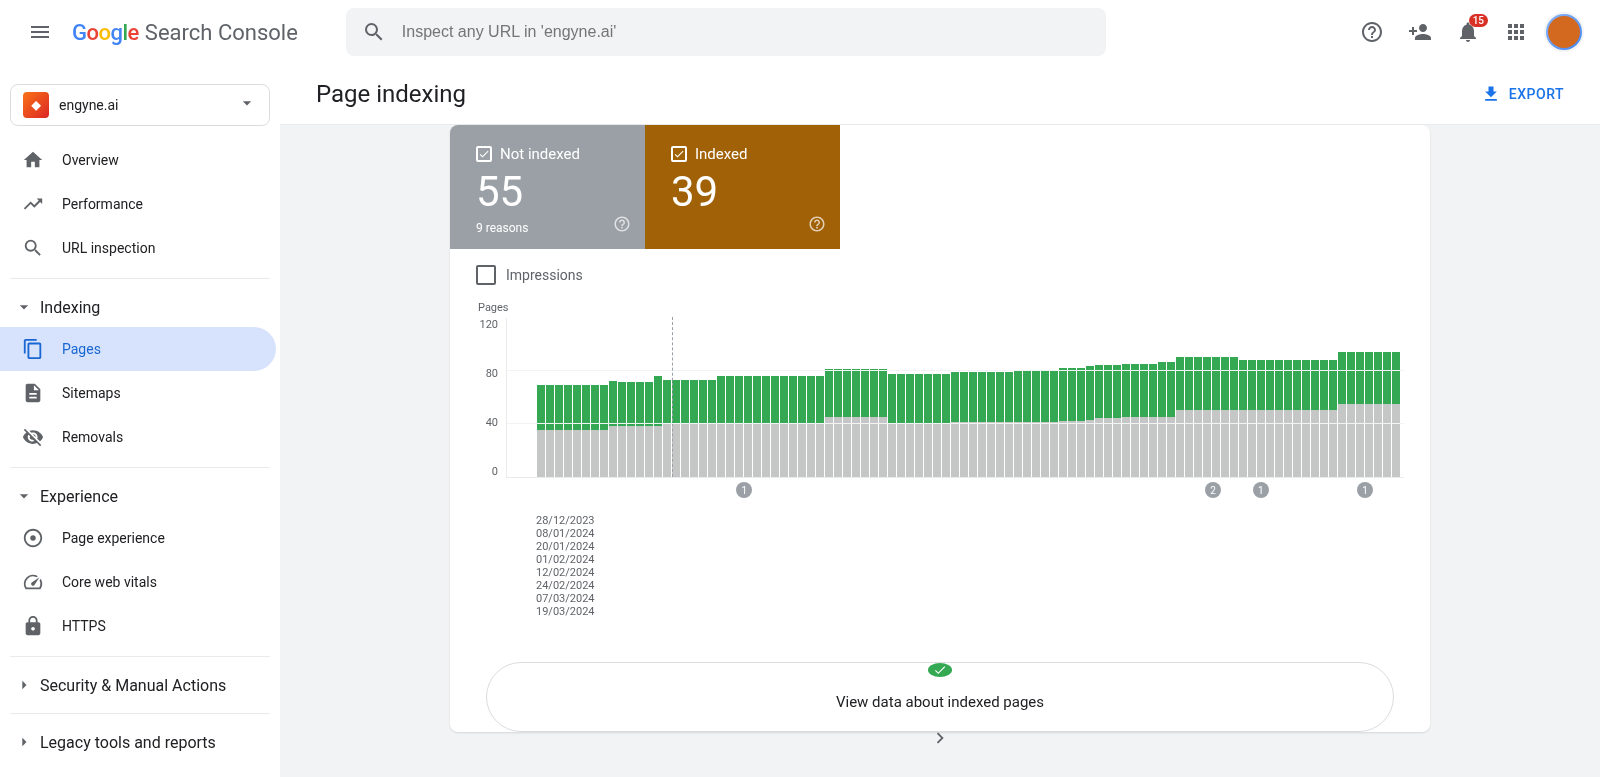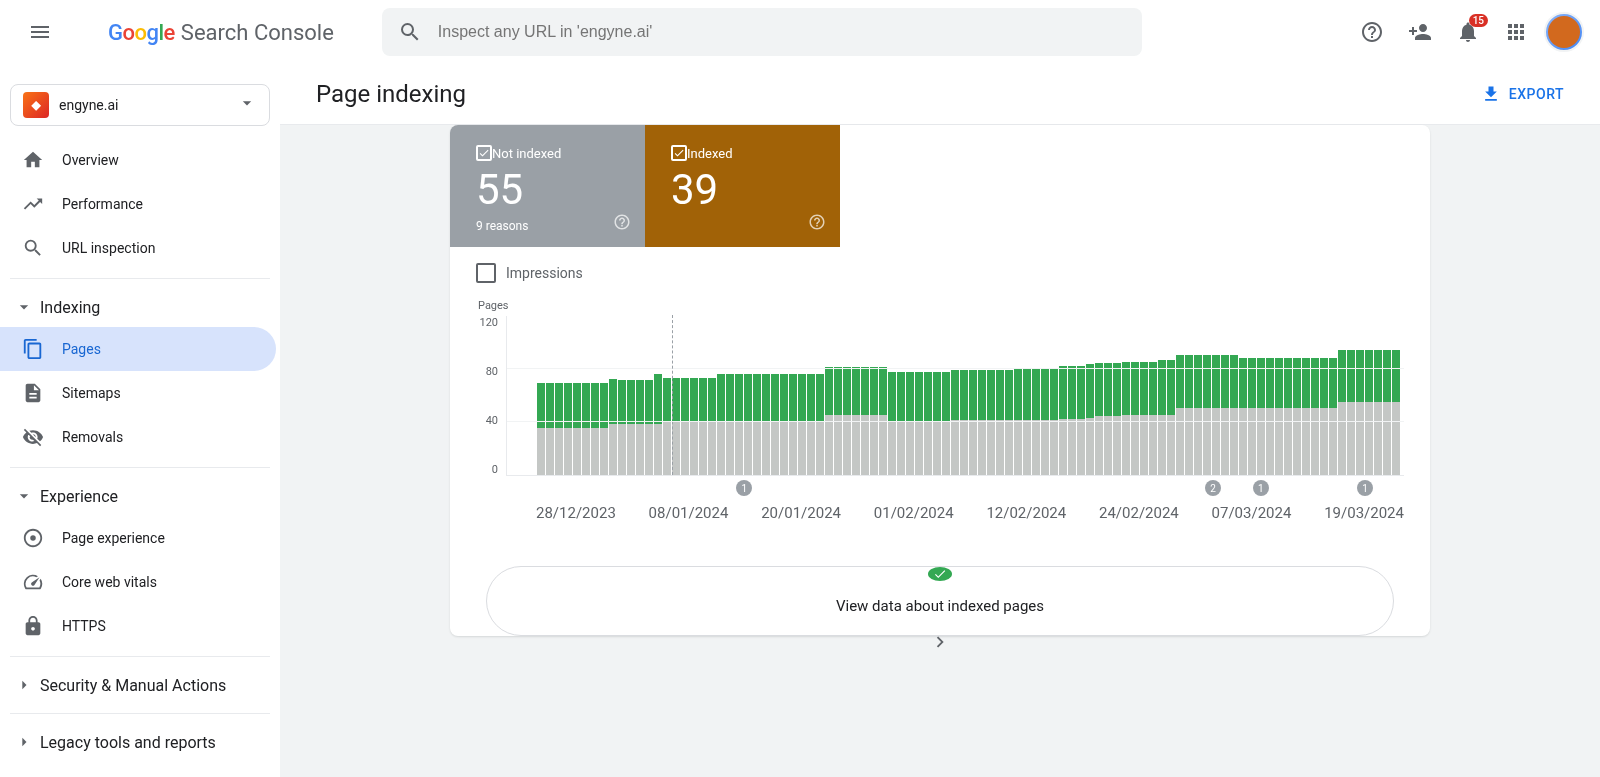--- a/index.html
+++ b/index.html
@@ -1,20 +1,20 @@
 <!DOCTYPE html>
 <html><head>
 <meta charset="utf-8">
 <style>
 * { box-sizing: border-box; margin: 0; padding: 0; }
 body { font-family: 'Google Sans', Roboto, Arial, sans-serif; background: #fff; color: #202124; overflow: hidden; }
 .topbar { display: flex; align-items: center; height: 64px; padding: 0 16px; gap: 8px; }
 .hamburger { width: 48px; height: 48px; display: flex; align-items: center; justify-content: center; border-radius: 50%; cursor: pointer; }
 .hamburger svg { width: 24px; height: 24px; fill: #5f6368; }
-.logo-area { display: flex; align-items: center; gap: 4px; margin-right: 40px; margin-left: 36px; }
+.logo-area { display: flex; align-items: center; gap: 4px; margin-right: 40px; }
 .google-logo { font-size: 22px; font-weight: 500; letter-spacing: -0.5px; }
 .g-blue { color: #4285f4; } .g-red { color: #ea4335; } .g-yellow { color: #fbbc05; } .g-green { color: #34a853; }
 .sc-text { font-size: 22px; color: #5f6368; font-weight: 400; margin-left: 2px; }
 .search-bar { flex: 0 0 auto; width: 760px; height: 48px; background: #f1f3f4; border-radius: 8px; display: flex; align-items: center; padding: 0 16px; gap: 16px; }
 .search-bar svg { width: 24px; height: 24px; fill: #5f6368; }
 .search-bar input { flex: 1; border: none; background: transparent; font-size: 16px; outline: none; color: #202124; }
 .topbar-spacer { flex: 1; }
 .topbar-icons { display: flex; align-items: center; gap: 8px; }
 .icon-btn { width: 40px; height: 40px; display: flex; align-items: center; justify-content: center; border-radius: 50%; cursor: pointer; position: relative; }
 .icon-btn svg { width: 24px; height: 24px; fill: #5f6368; }
@@ -45,21 +45,21 @@
 .export-btn { display: flex; align-items: center; gap: 8px; color: #1a73e8; font-size: 14px; font-weight: 500; cursor: pointer; letter-spacing: 0.5px; }
 .export-btn svg { width: 20px; height: 20px; fill: #1a73e8; }
 
 .card { background: #fff; border-radius: 8px; margin: 0 auto; width: 980px; box-shadow: 0 1px 2px rgba(60,64,67,0.15); }
 .card-main { margin-top: 0; }
 
 .stat-tabs { display: flex; }
 .stat-tab { width: 195px; padding: 20px 22px 14px 26px; position: relative; cursor: pointer; }
 .stat-tab.grey { background: #9aa0a6; color: #fff; border-radius: 8px 0 0 0; }
 .stat-tab.green { background: #a16207; color: #fff; }
-.tab-header { display: flex; align-items: center; font-size: 13px; }
+.tab-header { display: flex; align-items: center; gap: 8px; font-size: 15px; }
 .checkbox-sq { width: 16px; height: 16px; border: 2px solid #fff; border-radius: 2px; display: flex; align-items: center; justify-content: center; }
 .checkbox-sq svg { width: 12px; height: 12px; fill: #fff; }
 .stat-num { font-size: 42px; font-weight: 400; margin-top: 8px; line-height: 1; }
 .stat-sub { font-size: 12px; margin-top: 8px; }
 .help-icon { position: absolute; bottom: 12px; right: 14px; }
 .help-icon svg { width: 18px; height: 18px; fill: rgba(255,255,255,0.7); }
 
 .impressions-row { padding: 16px 26px; display: flex; align-items: center; gap: 10px; }
 .impressions-row .cb-empty { width: 20px; height: 20px; border: 2px solid #5f6368; border-radius: 2px; }
 .impressions-row span { font-size: 14px; color: #5f6368; }
@@ -71,21 +71,21 @@
 .bars-wrap { flex: 1; }
 .bars { height: 160px; display: flex; align-items: flex-end; gap: 1px; border-left: 1px solid #e8eaed; border-bottom: 1px solid #e8eaed; position: relative; padding-left: 30px; }
 .bars::before { content: ''; position: absolute; left: 0; right: 0; top: 33%; border-top: 1px solid #f1f3f4; }
 .bars::after { content: ''; position: absolute; left: 0; right: 0; top: 66%; border-top: 1px solid #f1f3f4; }
 .bar { flex: 1; display: flex; flex-direction: column; justify-content: flex-end; max-width: 8px; }
 .bar-top { background: #34a853; }
 .bar-bot { background: #c4c7c5; }
 .vline { position: absolute; width: 0; border-left: 1px dashed #9aa0a6; height: 160px; bottom: 0; }
 .event-markers { display: flex; position: relative; height: 20px; margin-top: 4px; margin-left: 30px; }
 .ev-dot { position: absolute; width: 16px; height: 16px; background: #9aa0a6; color: #fff; border-radius: 50%; font-size: 10px; display: flex; align-items: center; justify-content: center; transform: translateX(-50%); }
-.x-axis { display: flex; justify-content: space-between; font-size: 15px; color: #5f6368; margin-top: 4px; margin-left: 30px; }
+.x-axis { display: flex; justify-content: space-between; font-size: 11px; color: #5f6368; margin-top: 12px; margin-left: 30px; flex-direction: column; }
 
 .view-data-row { margin: 24px 36px 36px 36px; border: 1px solid #dadce0; border-radius: 36px; height: 70px; display: flex; align-items: center; padding: 0 28px; gap: 16px; cursor: pointer; flex-direction: column; }
 .success-circle { width: 24px; height: 24px; background: #34a853; border-radius: 50%; display: flex; align-items: center; justify-content: center; }
 .success-circle svg { width: 14px; height: 14px; fill: #fff; }
 .view-data-label { flex: 1; font-size: 15px; color: #202124; }
 .chevron svg { width: 22px; height: 22px; fill: #5f6368; }
 </style>
 </head>
 <body>
 

